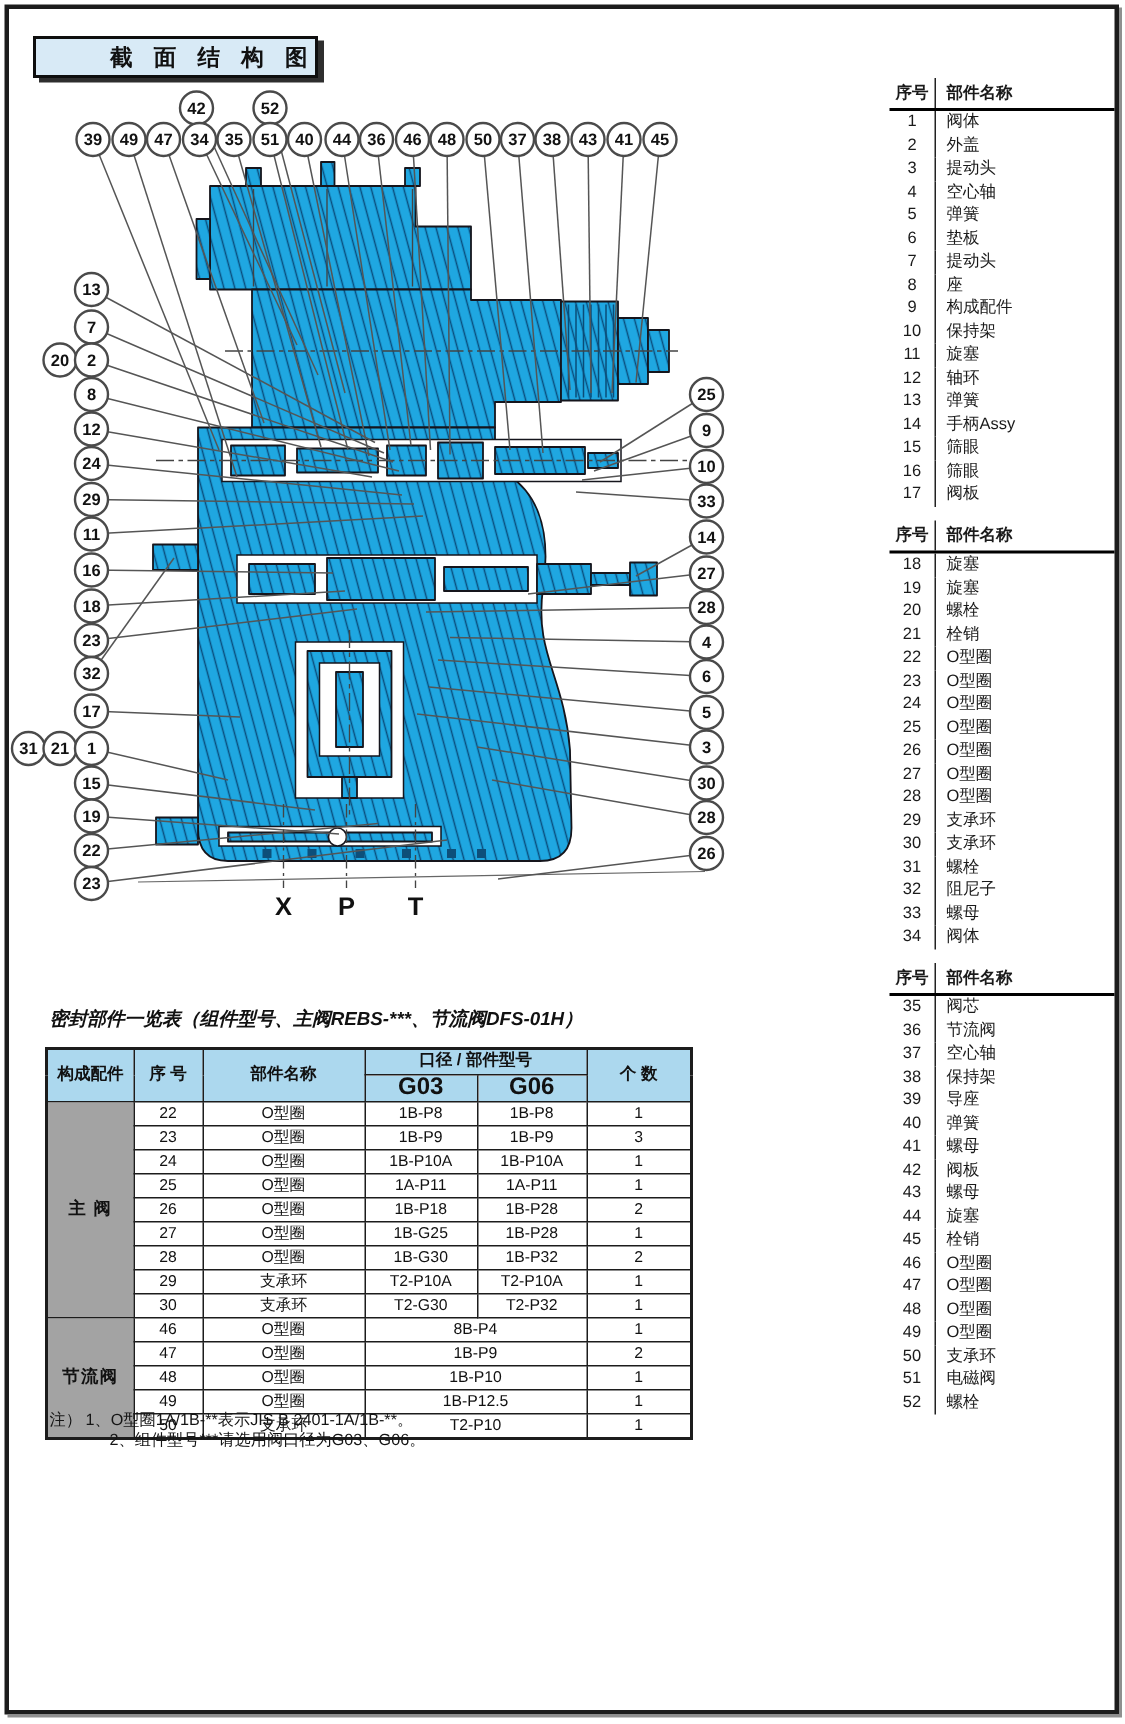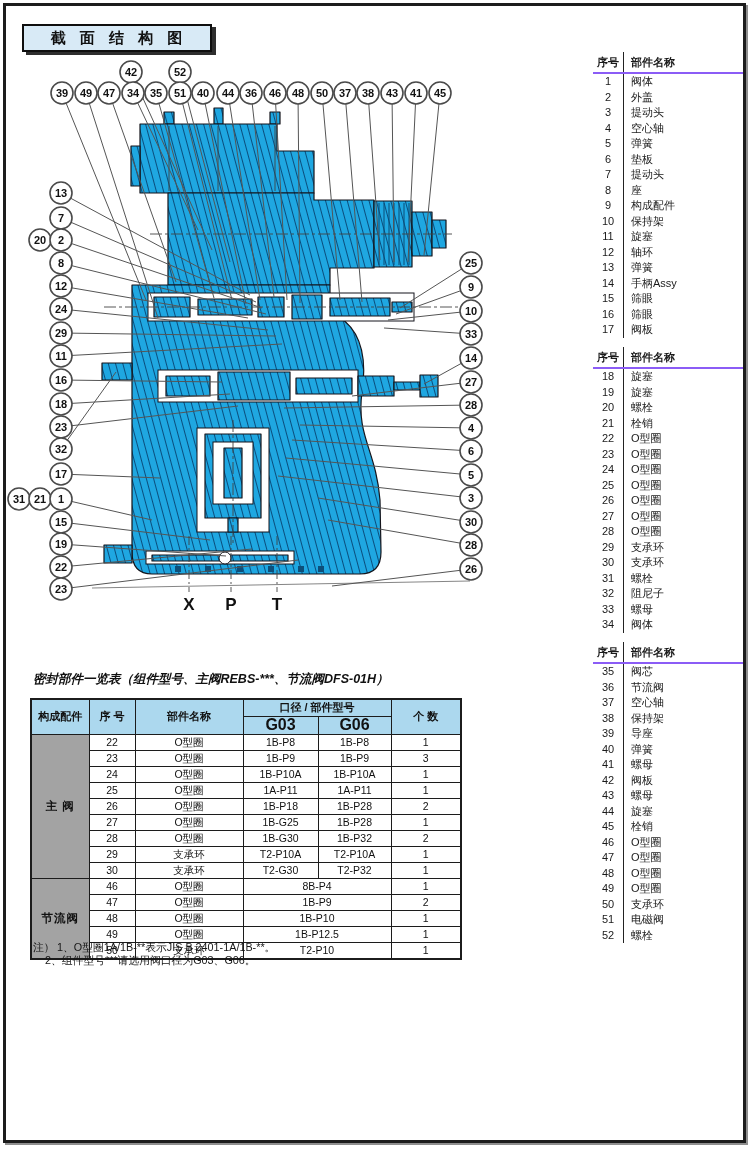--- a/index.html
+++ b/index.html
@@ -8,43 +8,43 @@
     font-family:"Liberation Sans","DejaVu Sans",sans-serif;color:#111;
     overflow:hidden;
   }
   .frame{
     position:absolute;left:3px;top:3px;width:737px;height:1134px;
     border:3px solid #1c1c1c;box-shadow:2px 2px 0 #8f8f8f;pointer-events:none;
   }
   .title-box{
     position:absolute;left:22px;top:24px;width:182px;height:24px;
     background:#D8EAF6;border:2px solid #0e0e0e;box-shadow:4px 3px 0 #2e2e2e;
-    display:flex;align-items:center;justify-content:center;
+    display:flex;align-items:center;justify-content:flex-end;
     font-weight:bold;font-size:15px;letter-spacing:5px;padding-left:4px;white-space:nowrap;
   }
   
   .ptable{position:absolute;left:593px;width:150px;font-size:11px;color:#1a1a1a;}
-  .phdr{display:flex;border-bottom:2px solid #8b5cf6;height:20px;line-height:20px;font-weight:bold;align-items:flex-end;}
+  .phdr{display:flex;border-bottom:2px solid #000000;height:20px;line-height:20px;font-weight:bold;align-items:flex-end;}
   .prow{display:flex;height:15.5px;line-height:15.5px;}
   .pno{width:30px;text-align:center;border-right:1.5px solid #222;flex:none;}
   .pname{flex:1;padding-left:7px;white-space:nowrap;}
   
   .seal-title{position:absolute;left:33px;top:671px;font-size:12.5px;font-weight:bold;white-space:nowrap;font-style:italic;}
   table.seal{position:absolute;left:30px;top:698px;width:430px;border-collapse:collapse;table-layout:fixed;border:2px solid #1c1c1c;padding-left:26px;}
   .seal th,.seal td{border:1px solid #1c1c1c;text-align:center;vertical-align:middle;padding:0 2px;line-height:1.05;overflow:hidden;white-space:nowrap;}
   .seal th{background:#ACD8EE;font-weight:bold;font-size:11px;}
   .seal tr.h1 th{height:16px;}
   .seal tr.h2 th{height:12px;font-size:16px;text-align:center;}
   .seal td{font-size:10.5px;height:15px;background:#fff;}
   .seal td.gcell{background:#a3a3a3;font-weight:bold;font-size:11.5px;letter-spacing:1px;}
   
   .notes{position:absolute;left:33px;top:941px;font-size:10.8px;line-height:13.2px;color:#151515;}
   .nline{display:flex;white-space:nowrap;}
   .npre{width:24px;flex:none;}
-  .indent{margin-left:12px;}
+  .indent{margin-left:40px;}
   
   svg.dg{position:absolute;left:0;top:0;}
   .part{fill:url(#bh);stroke:#15151c;stroke-width:1.2;stroke-linejoin:round;}
   .bore{fill:#ffffff;stroke:#15151c;stroke-width:1;}
   .rib{stroke:#0b4c77;stroke-width:1;}
   .dot{fill:#0d4f7a;stroke:none;}
   .cl{stroke:#444;stroke-width:0.9;fill:none;}
   .base{stroke:#666;stroke-width:0.8;}
   .leader{stroke:#555;stroke-width:1;fill:none;}
   .cc{fill:#fff;stroke:#4a4a4a;stroke-width:1.6;}

